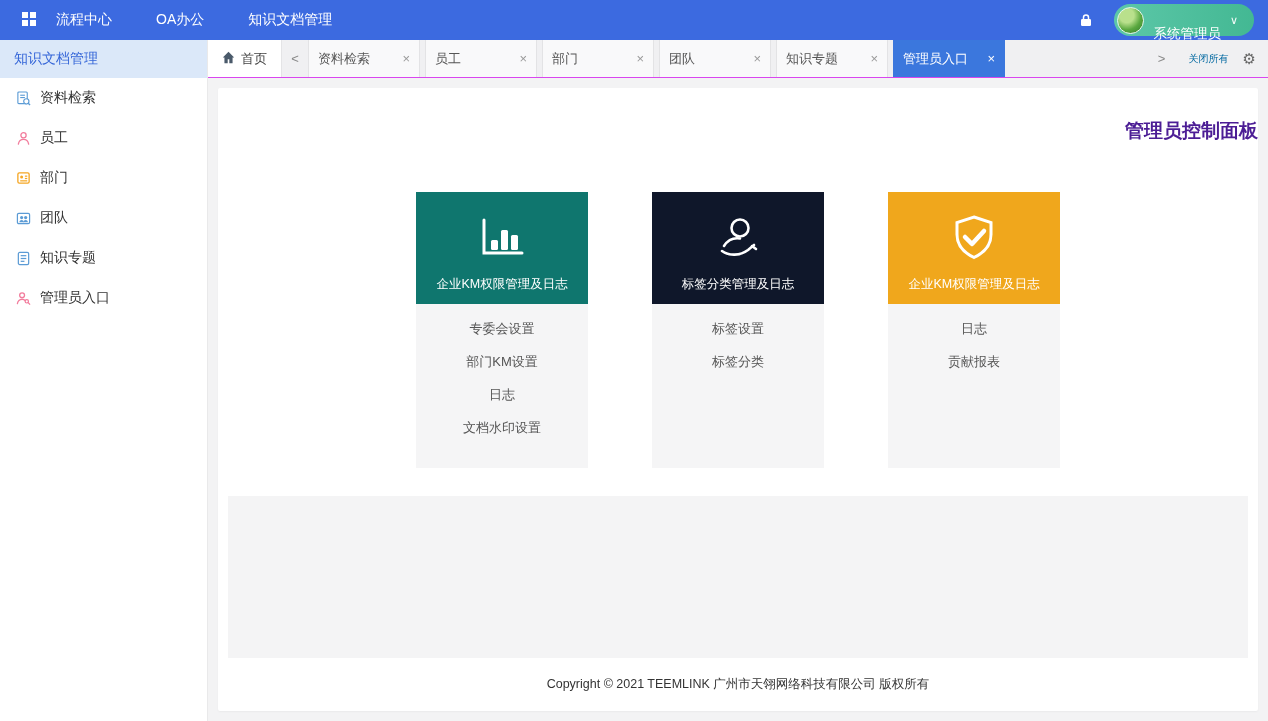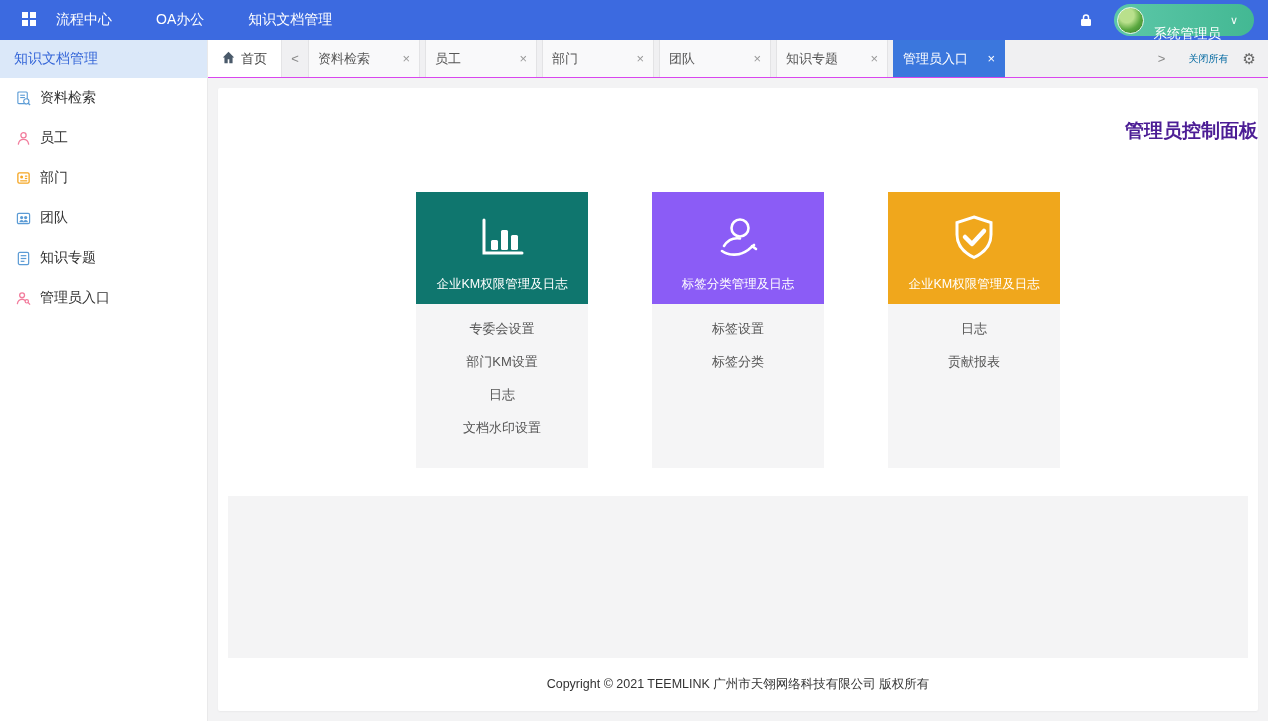--- a/index.html
+++ b/index.html
@@ -46,21 +46,21 @@
   
   .content { flex:1; padding:10px; min-height:0; }
   .card { background:#fff; height:100%; border-radius:2px; box-shadow:0 1px 2px rgba(0,0,0,.04); display:flex; flex-direction:column; overflow:hidden; }
   .card-title { text-align:right; font-size:19px; font-weight:bold; color:#4c1d95; margin-top:30px; }
   .panels { display:flex; justify-content:center; gap:64px; margin-top:48px; }
   .panel { width:172px; }
   .panel-head { height:112px; display:flex; flex-direction:column; align-items:center; color:#fff; cursor:pointer; }
   .panel-head .picon { flex:1; display:flex; align-items:center; justify-content:center; padding-top:8px; }
   .panel-head .ptitle { font-size:12.5px; padding-bottom:11px; }
   .panel-blue  { background:#0f766e; }
-  .panel-green { background:#8b5cf6; }
+  .panel-green { background:#0f172a; }
   .panel-orange{ background:#f0a71c; }
   .panel-body { background:#f5f5f6; height:164px; padding-top:15px; display:flex; flex-direction:column; align-items:center; gap:13px; }
   .panel-link { font-size:13px; color:#555; cursor:pointer; line-height:20px; }
   .empty-block { background:#f4f4f5; height:162px; margin:28px 10px 0 10px; flex:0 0 auto; }
   .card-footer { flex:1; display:flex; align-items:center; justify-content:center; font-size:12.5px; color:#333; }
 </style>
 </head>
 <body>
 
 <div class="app">

